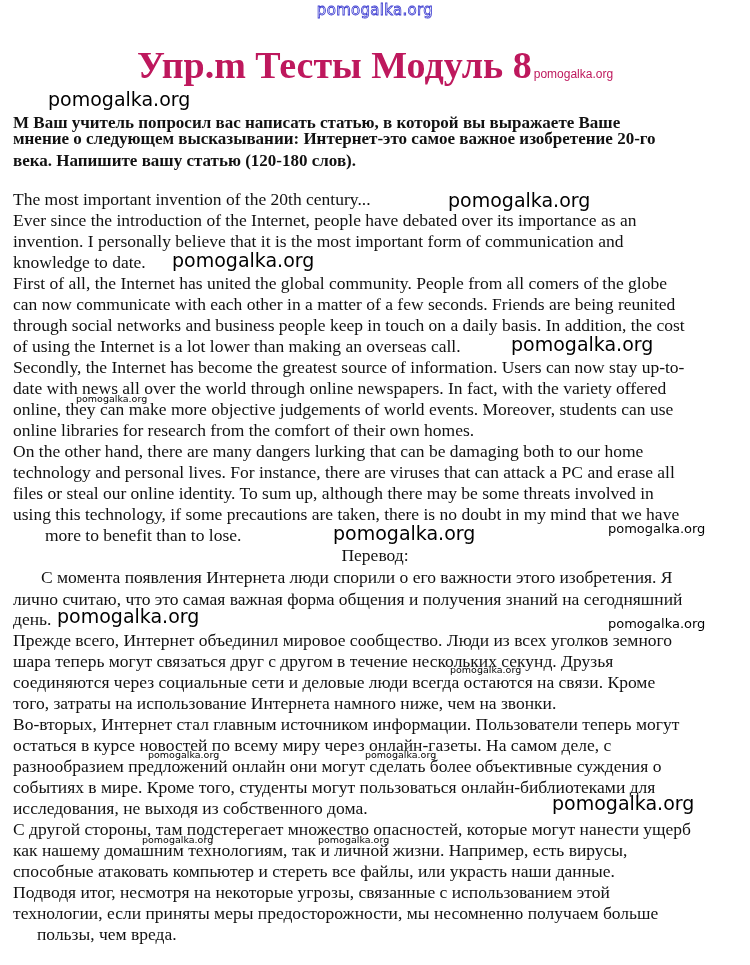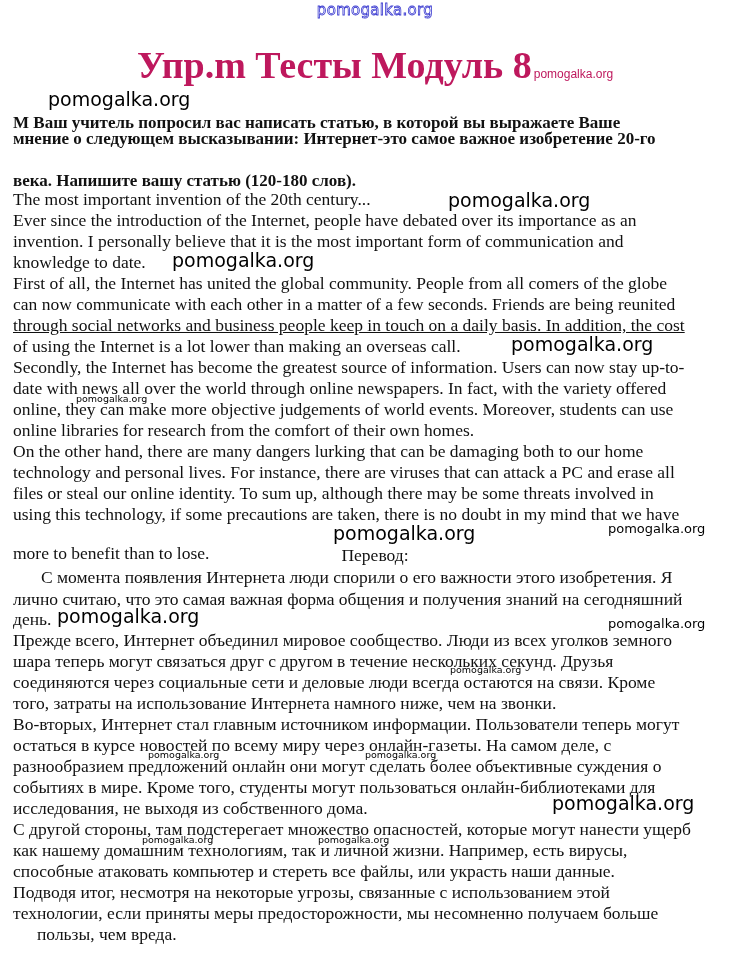--- a/index.html
+++ b/index.html
@@ -43,41 +43,41 @@
 
 <div class="page">
 
   <div class="top-wm">pomogalka.org</div>
 
   <div class="title"><span>Упр.m Тесты Модуль 8</span><span class="wm-inline">pomogalka.org</span></div>
 
   <div>
     <div class="line task" style="top:112px;">М Ваш учитель попросил вас написать статью, в которой вы выражаете Ваше</div>
     <div class="line task" style="top:128px;">мнение о следующем высказывании: Интернет-это самое важное изобретение 20-го</div>
-    <div class="line task" style="top:150px;margin-top:20px;">века. Напишите вашу статью (120-180 слов).</div>
+    <div class="line task" style="top:150px;">века. Напишите вашу статью (120-180 слов).</div>
   </div>
 
   <div>
     <div class="line" style="top:189px;">The most important invention of the 20th century...</div>
     <div class="line" style="top:210px;">Ever since the introduction of the Internet, people have debated over its importance as an</div>
     <div class="line" style="top:231px;">invention. I personally believe that it is the most important form of communication and</div>
     <div class="line" style="top:252px;">knowledge to date.</div>
     <div class="line" style="top:273px;">First of all, the Internet has united the global community. People from all comers of the globe</div>
     <div class="line" style="top:294px;">can now communicate with each other in a matter of a few seconds. Friends are being reunited</div>
-    <div class="line" style="top:315px;text-decoration:underline;">through social networks and business people keep in touch on a daily basis. In addition, the cost</div>
+    <div class="line" style="top:315px;">through social networks and business people keep in touch on a daily basis. In addition, the cost</div>
     <div class="line" style="top:336px;">of using the Internet is a lot lower than making an overseas call.</div>
     <div class="line" style="top:357px;">Secondly, the Internet has become the greatest source of information. Users can now stay up-to-</div>
     <div class="line" style="top:378px;">date with news all over the world through online newspapers. In fact, with the variety offered</div>
     <div class="line" style="top:399px;">online, they can make more objective judgements of world events. Moreover, students can use</div>
     <div class="line" style="top:420px;">online libraries for research from the comfort of their own homes.</div>
     <div class="line" style="top:441px;">On the other hand, there are many dangers lurking that can be damaging both to our home</div>
     <div class="line" style="top:462px;">technology and personal lives. For instance, there are viruses that can attack a PC and erase all</div>
     <div class="line" style="top:483px;">files or steal our online identity. To sum up, although there may be some threats involved in</div>
     <div class="line" style="top:504px;">using this technology, if some precautions are taken, there is no doubt in my mind that we have</div>
-    <div class="line" style="top:543px;">more to benefit than to lose.</div>
+    <div class="line" style="top:525px;margin-left:32px;">more to benefit than to lose.</div>
   </div>
 
   <div>
     <div class="line center" style="top:545px;">Перевод:</div>
     <div class="line" style="top:567px;margin-left:28px;">С момента появления Интернета люди спорили о его важности этого изобретения. Я</div>
     <div class="line" style="top:589px;">лично считаю, что это самая важная форма общения и получения знаний на сегодняшний</div>
     <div class="line" style="top:609px;">день.</div>
     <div class="line" style="top:630px;">Прежде всего, Интернет объединил мировое сообщество. Люди из всех уголков земного</div>
     <div class="line" style="top:651px;">шара теперь могут связаться друг с другом в течение нескольких секунд. Друзья</div>
     <div class="line" style="top:672px;">соединяются через социальные сети и деловые люди всегда остаются на связи. Кроме</div>

